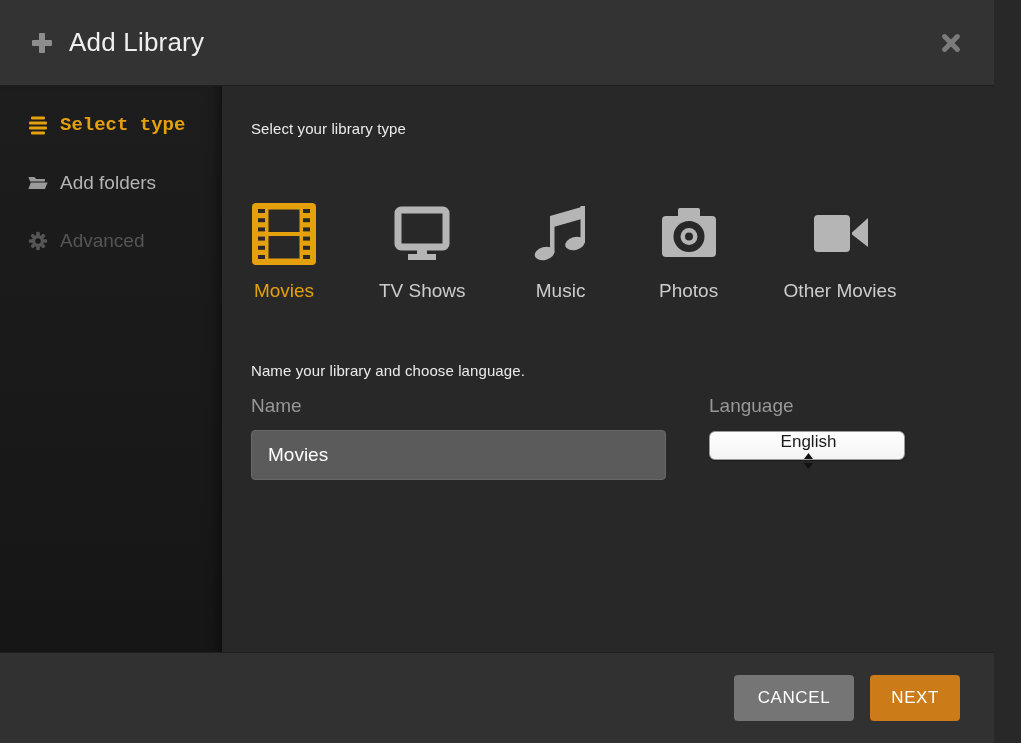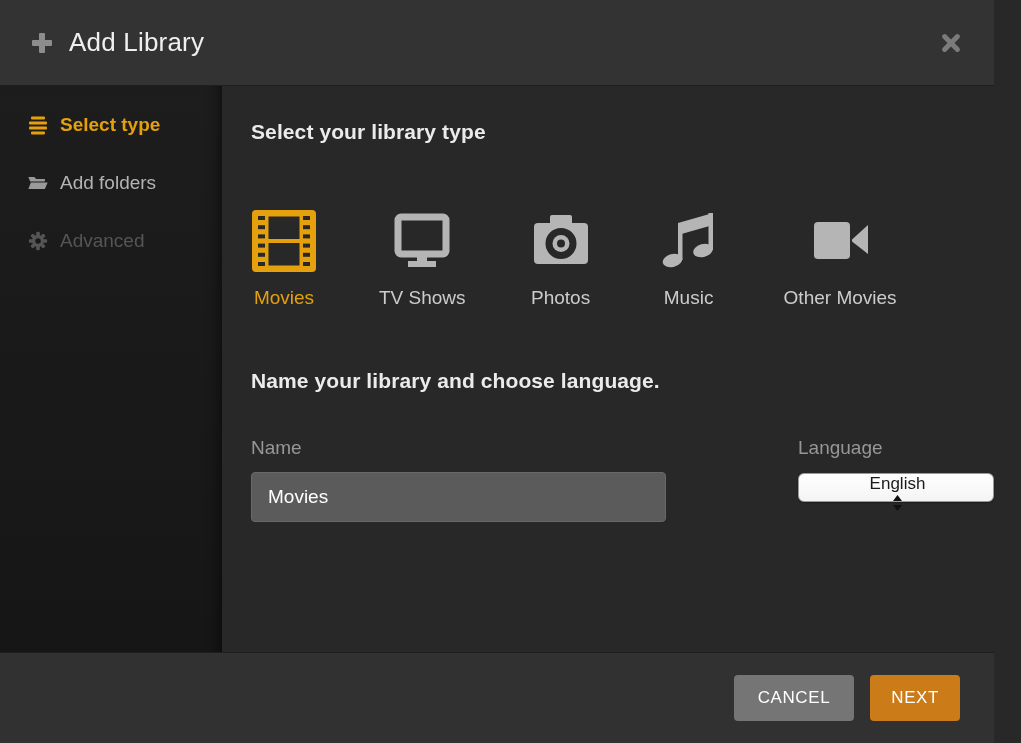--- a/index.html
+++ b/index.html
@@ -23,37 +23,37 @@
 
   .sidebar {
     width:222px; flex:0 0 222px;
     background:linear-gradient(180deg,#1d1d1d 0%,#161616 100%);
     box-shadow: inset -14px 0 14px -12px rgba(0,0,0,.55);
     padding-top:10px;
   }
   .side-item { display:flex; align-items:center; height:58px; padding-left:27px; cursor:pointer; }
   .side-item .side-icon { width:22px; height:22px; margin-right:11px; flex:0 0 auto; display:flex; align-items:center; justify-content:center; }
   .side-label { font-size:19px; color:#b4b4b4; }
-  .side-item.active .side-label { color:#e5a00d; font-weight:700; }
+  .side-item.active .side-label { color:#e5a00d; font-weight:700;font-family:Liberation Mono, monospace; }
   .side-item.disabled .side-label { color:#555555; }
   .side-item.disabled { cursor:default; }
 
   .main { flex:1 1 auto; background:#282828; padding-left:29px; }
 
-  .section-title { margin-top:34px; color:#ebebeb; font-size:21px; font-weight:700; letter-spacing:.1px; }
+  .section-title { margin-top:34px; color:#ebebeb; font-size:15px; font-weight:400; letter-spacing:.1px; }
 
   .types-row { margin-top:64px; display:flex; gap:62px; }
   .type-item { display:flex; flex-direction:column; align-items:center; cursor:pointer; }
   .type-item .type-icon { width:66px; height:66px; }
   .type-label { margin-top:13px; font-size:19px; color:#cccccc; white-space:nowrap; }
   .type-item.selected .type-label { color:#e5a00d; }
 
   .name-section-title { margin-top:60px; }
 
-  .form-row { margin-top:44px; display:flex; gap:43px;justify-content:space-between; }
+  .form-row { margin-top:16px; display:flex; gap:43px; }
   .field-label { font-size:19px; color:#979797; }
   .name-col { width:415px; }
   .name-input {
     margin-top:13px; width:415px; height:50px;
     background:#5b5b5b; border:1px solid #686868; border-radius:4px;
     color:#ffffff; font-size:19px; font-family:"Liberation Sans", sans-serif;
     padding:0 16px; outline:none;
   }
   .lang-col { width:196px; }
   .lang-select {
@@ -184,43 +184,43 @@
               <rect x="28" y="46" width="10" height="7" fill="#b5b5b5"></rect>
               <rect x="19" y="53" width="28" height="6" fill="#b5b5b5"></rect>
             </svg>
           </span>
           <span class="type-label">TV Shows</span>
         </div>
 
         <div class="type-item">
           <span class="type-icon">
             <svg width="66" height="66" viewBox="0 0 66 66">
-              <rect x="22" y="7" width="22" height="12" rx="2" fill="#b5b5b5"></rect>
-              <rect x="6" y="15" width="54" height="41" rx="4" fill="#b5b5b5"></rect>
-              <circle cx="33" cy="35.5" r="15.5" fill="#282828"></circle>
-              <circle cx="33" cy="35.5" r="8.5" fill="#b5b5b5"></circle>
-              <circle cx="33" cy="35.5" r="4" fill="#282828"></circle>
-            </svg>
-          </span>
-          <span class="type-label">Photos</span>
-        </div>
-
-        <div class="type-item">
-          <span class="type-icon">
-            <svg width="66" height="66" viewBox="0 0 66 66">
               <g fill="#b5b5b5">
                 <polygon points="22,15 57,5 57,17 22,27"></polygon>
                 <rect x="22" y="15" width="4.5" height="37"></rect>
                 <rect x="52.5" y="5" width="4.5" height="37"></rect>
                 <ellipse cx="16.5" cy="52.5" rx="10" ry="6.5" transform="rotate(-16 16.5 52.5)"></ellipse>
                 <ellipse cx="47" cy="42.5" rx="10" ry="6.5" transform="rotate(-16 47 42.5)"></ellipse>
               </g>
             </svg>
           </span>
           <span class="type-label">Music</span>
+        </div>
+
+        <div class="type-item">
+          <span class="type-icon">
+            <svg width="66" height="66" viewBox="0 0 66 66">
+              <rect x="22" y="7" width="22" height="12" rx="2" fill="#b5b5b5"></rect>
+              <rect x="6" y="15" width="54" height="41" rx="4" fill="#b5b5b5"></rect>
+              <circle cx="33" cy="35.5" r="15.5" fill="#282828"></circle>
+              <circle cx="33" cy="35.5" r="8.5" fill="#b5b5b5"></circle>
+              <circle cx="33" cy="35.5" r="4" fill="#282828"></circle>
+            </svg>
+          </span>
+          <span class="type-label">Photos</span>
         </div>
 
         <div class="type-item">
           <span class="type-icon">
             <svg width="66" height="66" viewBox="0 0 66 66">
               <rect x="7" y="14" width="36" height="37" rx="4" fill="#b5b5b5"></rect>
               <polygon points="45,31.5 61,17 61,46 45,33.5" fill="#b5b5b5"></polygon>
             </svg>
           </span>
           <span class="type-label">Other Movies</span>

